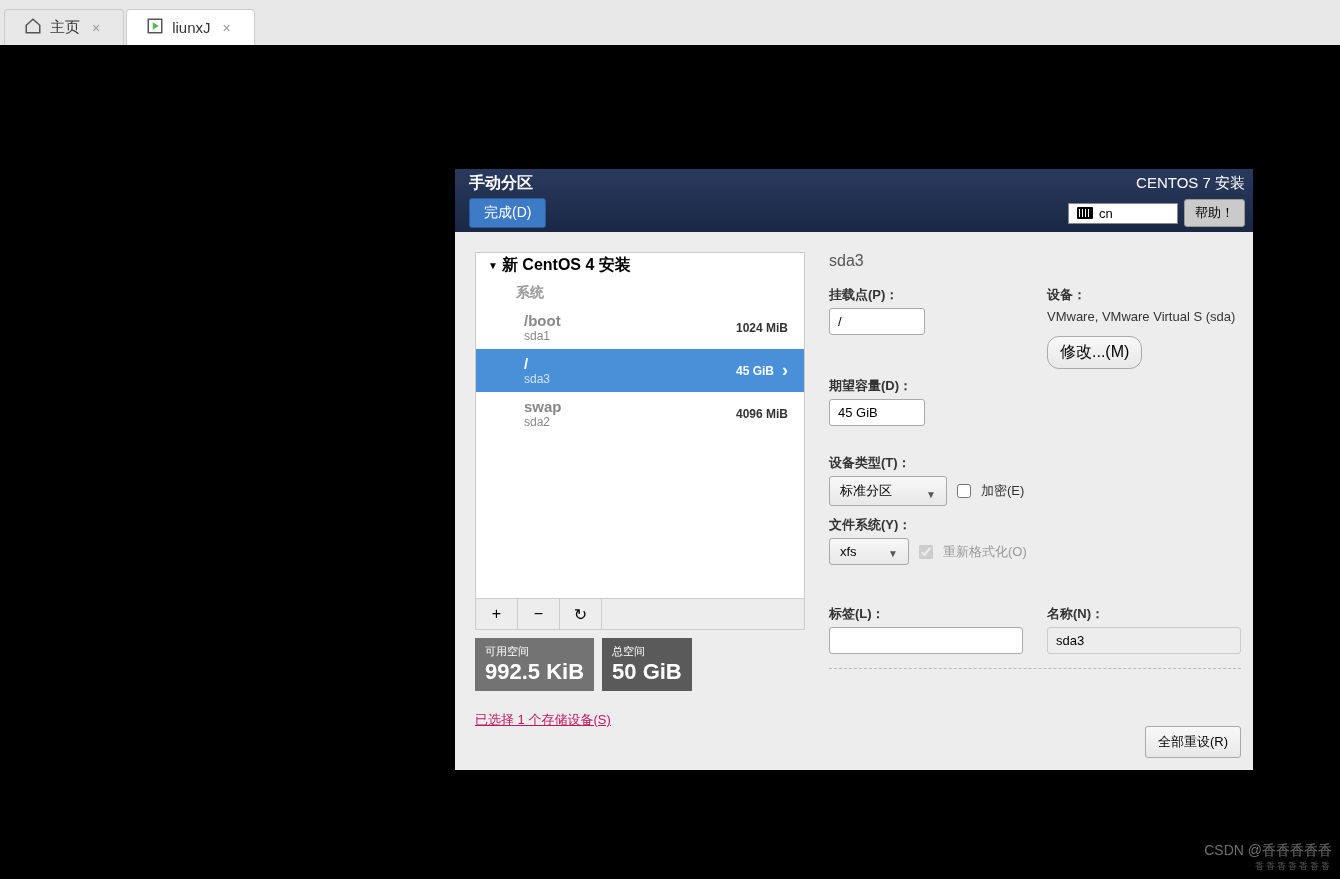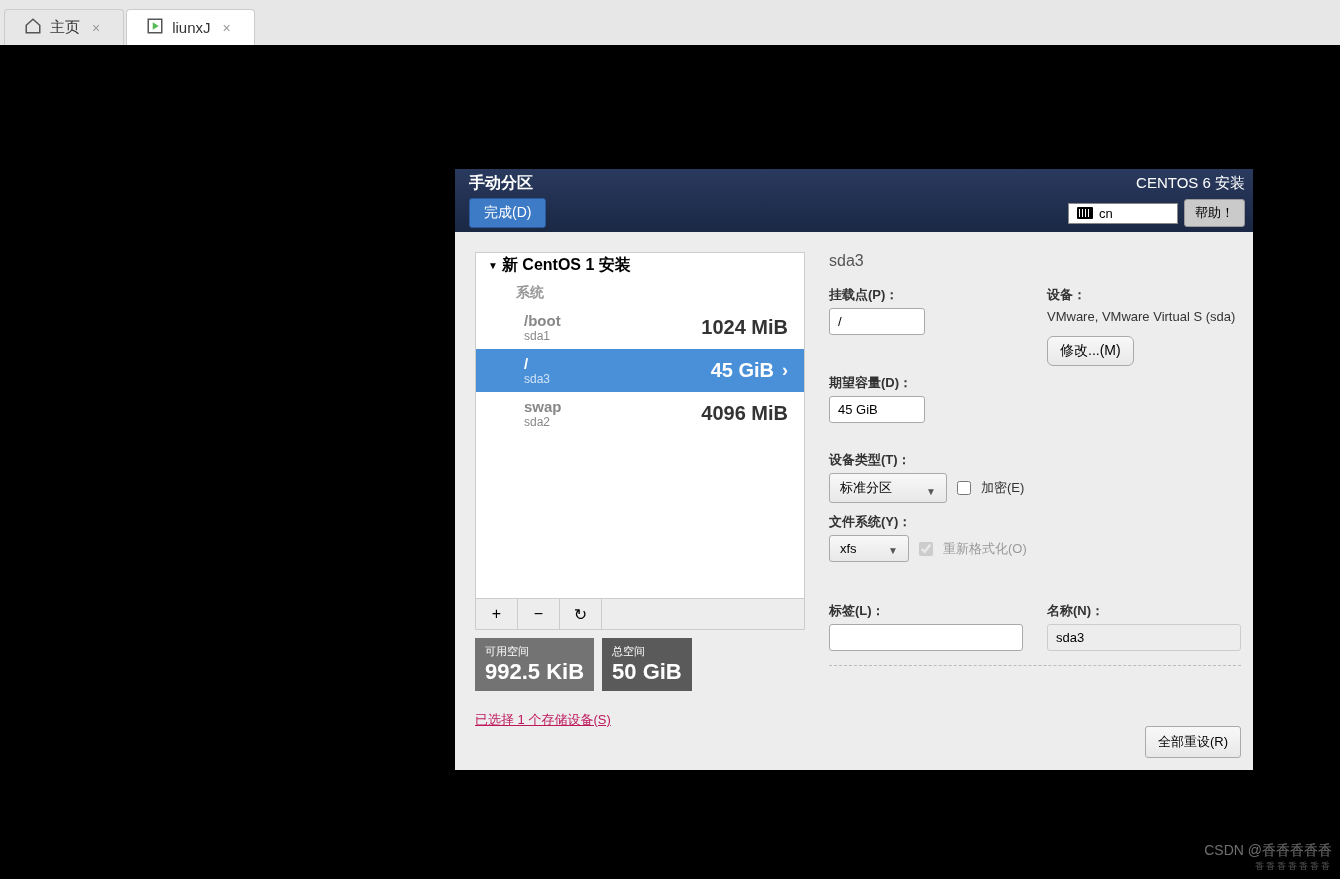--- a/index.html
+++ b/index.html
@@ -34,21 +34,21 @@
     .install-header { font-size: 16px; font-weight: bold; padding: 2px 0 2px 12px; display: flex; align-items: center; gap: 4px; }
     .tri { font-size: 10px; }
     .sys-label { color: #999; font-size: 14px; font-weight: bold; padding: 6px 0 4px 40px; }
     .part-item { padding: 6px 16px 6px 48px; display: flex; justify-content: space-between; align-items: center; }
     .part-item.selected { background: #4a90d9; color: #fff; }
     .part-left { display: flex; flex-direction: column; }
     .part-mount { font-weight: bold; font-size: 15px; color: #888; }
     .part-item.selected .part-mount { color: #fff; }
     .part-dev { font-size: 12px; color: #888; }
     .part-item.selected .part-dev { color: #cfe3f7; }
-    .part-size { font-weight: bold; font-size: 20px; color: #333; }
+    .part-size { font-weight: bold; font-size: 12px; color: #333; }
     .part-item.selected .part-size { color: #fff; }
     .part-right { display: flex; align-items: center; gap: 8px; }
     .chevron { color: #fff; font-size: 18px; font-weight: bold; }
     
     .partitions-box { background: #fff; border: 1px solid #ccc; height: 378px; display: flex; flex-direction: column; }
     .parts-scroll { flex: 1; }
     .tool-row { display: flex; border-top: 1px solid #ccc; }
     .tool-btn { width: 42px; height: 30px; border: none; border-right: 1px solid #ccc; background: #ededed; cursor: pointer; font-size: 16px; display: flex; align-items: center; justify-content: center; }
     .tool-btn:last-child { border-right: none; }
     .tool-spacer { flex: 1; background: #ededed; }
@@ -62,21 +62,21 @@
     
     .device-link { color: #be185d; font-size: 13px; text-decoration: underline; margin-top: 20px; display: inline-block; cursor: pointer; }
     
     .right-col { flex: 1; padding: 20px 12px 0 24px; display: flex; flex-direction: column; position: relative; }
     .rc-title { font-size: 16px; color: #555; margin-bottom: 16px; }
     .form-grid { display: grid; grid-template-columns: 1fr 1fr; gap: 8px 24px; }
     .form-label { font-size: 13px; color: #333; margin-bottom: 4px; font-weight: bold; }
     .form-input { width: 100%; padding: 5px 8px; border: 1px solid #aaa; border-radius: 3px; font-size: 13px; background: #fff; }
     .form-input.ro { background: #ededed; border-color: #ccc; }
     .static-text { font-size: 13px; color: #333; line-height: 1.4; }
-    .btn-std { background: linear-gradient(#f8f8f8,#e8e8e8); border: 1px solid #aaa; border-radius: 6px; padding: 5px 12px; font-size: 14px; cursor: pointer; }
+    .btn-std { background: linear-gradient(#f8f8f8,#e8e8e8); border: 1px solid #aaa; border-radius: 12px; padding: 5px 12px; font-size: 16px; cursor: pointer; }
     .select-box { display: flex; align-items: flex-end; justify-content: space-between; background: linear-gradient(#f8f8f8,#e8e8e8); border: 1px solid #aaa; border-radius: 3px; padding: 5px 10px; font-size: 13px; width: 118px; cursor: pointer; }
     .sel-arrow { font-size: 10px; color: #555; }
     .inline-row { display: flex; align-items: center; gap: 10px; }
     .cb { width: 14px; height: 14px; }
     .cb-label { font-size: 13px; color: #333; }
     .cb-label.disabled { color: #999; }
     
     .dash-sep { border: none; border-top: 1px dashed #bbb; margin: 14px 0 0 0; }
     .reset-btn { position: absolute; right: 12px; bottom: 12px; background: linear-gradient(#f8f8f8,#e8e8e8); border: 1px solid #aaa; border-radius: 3px; padding: 6px 12px; font-size: 13px; cursor: pointer; }
     
@@ -108,38 +108,38 @@
   </div>
 </div>
 
 <div class="installer">
   <div class="header">
     <div class="header-left">
       <div class="header-title">手动分区</div>
       <button class="done-btn">完成(D)</button>
     </div>
     <div class="header-right">
-      <div class="installer-title">CENTOS 6 安装</div>
+      <div class="installer-title">CENTOS 7 安装</div>
       <div class="header-bottom-right">
         <div class="lang-indicator">
           <span class="kbd-icon"></span>
           <span>cn</span>
         </div>
         <button class="help-btn">帮助！</button>
       </div>
     </div>
   </div>
 
   <div class="body">
 
     <div class="left-col">
       <div class="partitions-box">
         <div class="install-header">
           <span class="tri">▼</span>
-          <span>新 CentOS 1 安装</span>
+          <span>新 CentOS 4 安装</span>
         </div>
         <div class="sys-label">系统</div>
         <div class="parts-scroll">
           <div class="part-item">
             <div class="part-left">
               <span class="part-mount">/boot</span>
               <span class="part-dev">sda1</span>
             </div>
             <div class="part-right">
                 <span class="part-size">1024 MiB</span>

